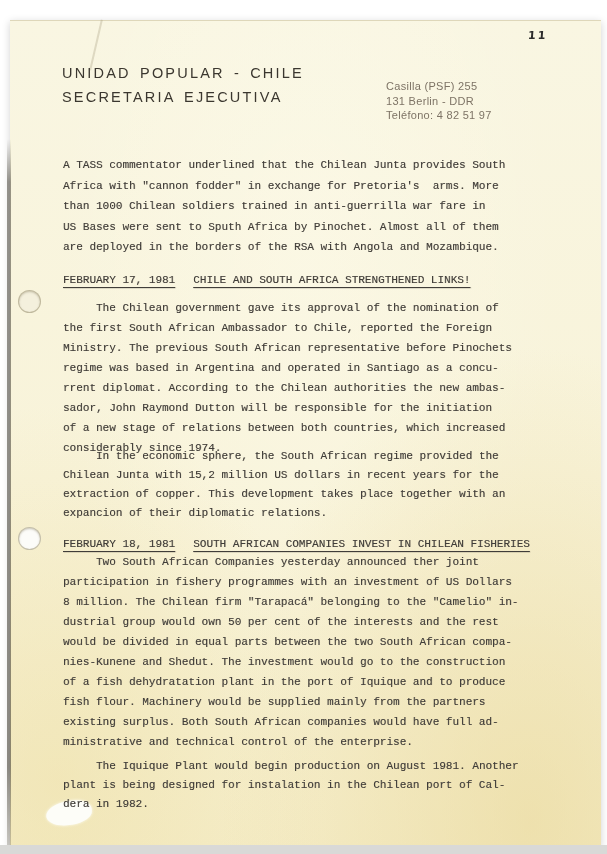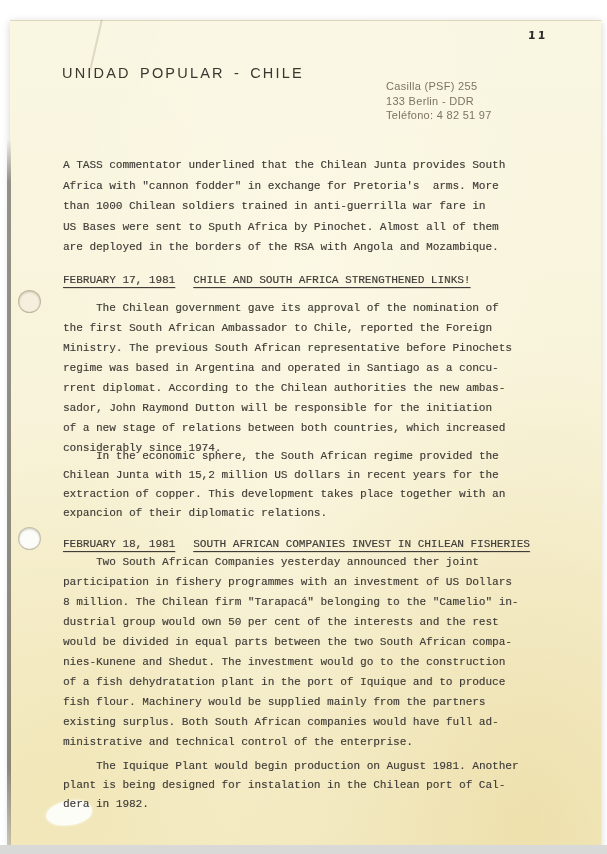--- a/index.html
+++ b/index.html
@@ -98,24 +98,25 @@
 <div class="scan">
   <div class="paper">
 
     <div class="corner-mark">11</div>
 
     <div class="crease"></div>
 
     <header class="letterhead">
       <div class="org">
         <div>UNIDAD POPULAR - CHILE</div>
+        <div>SECRETARIA EJECUTIVA</div>
       </div>
       <div class="address">
         <div>Casilla (PSF) 255</div>
-        <div>133 Berlin - DDR</div>
+        <div>131 Berlin - DDR</div>
         <div>Teléfono: 4 82 51 97</div>
       </div>
     </header>
 
     <div class="hole hole1"></div>
     <div class="hole hole2"></div>
     <div class="blob"></div>
 
     <main>
 

